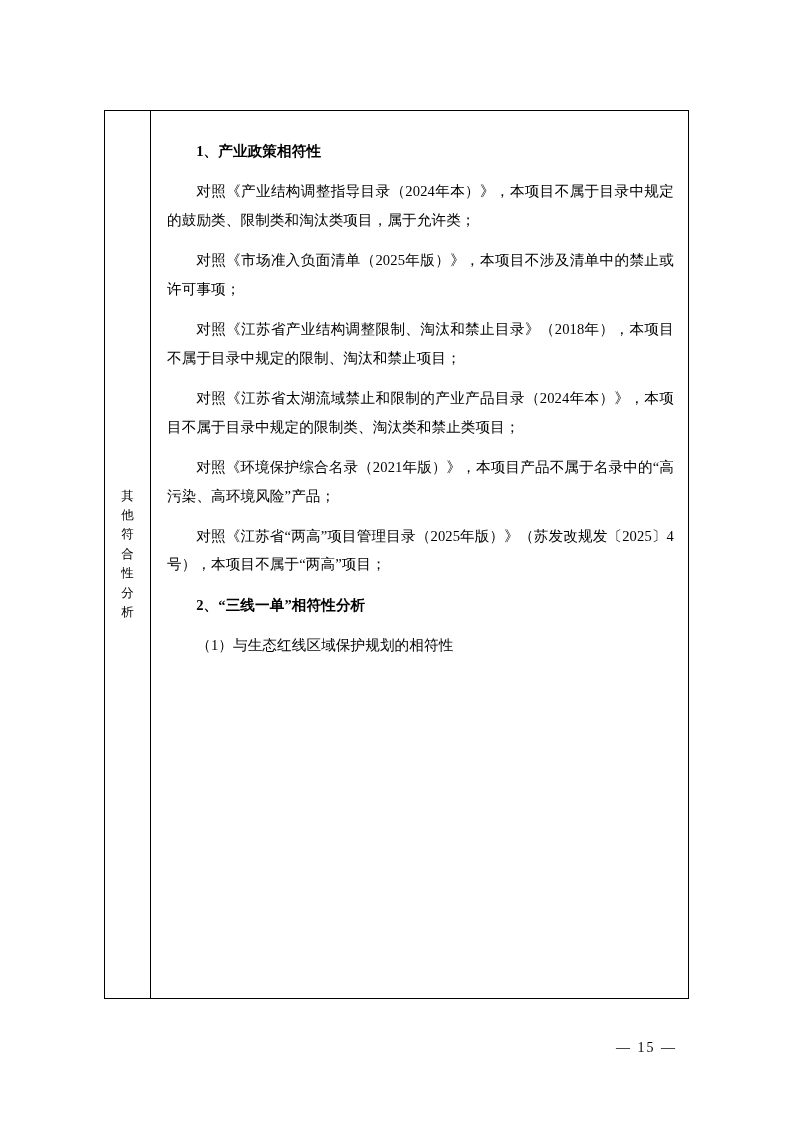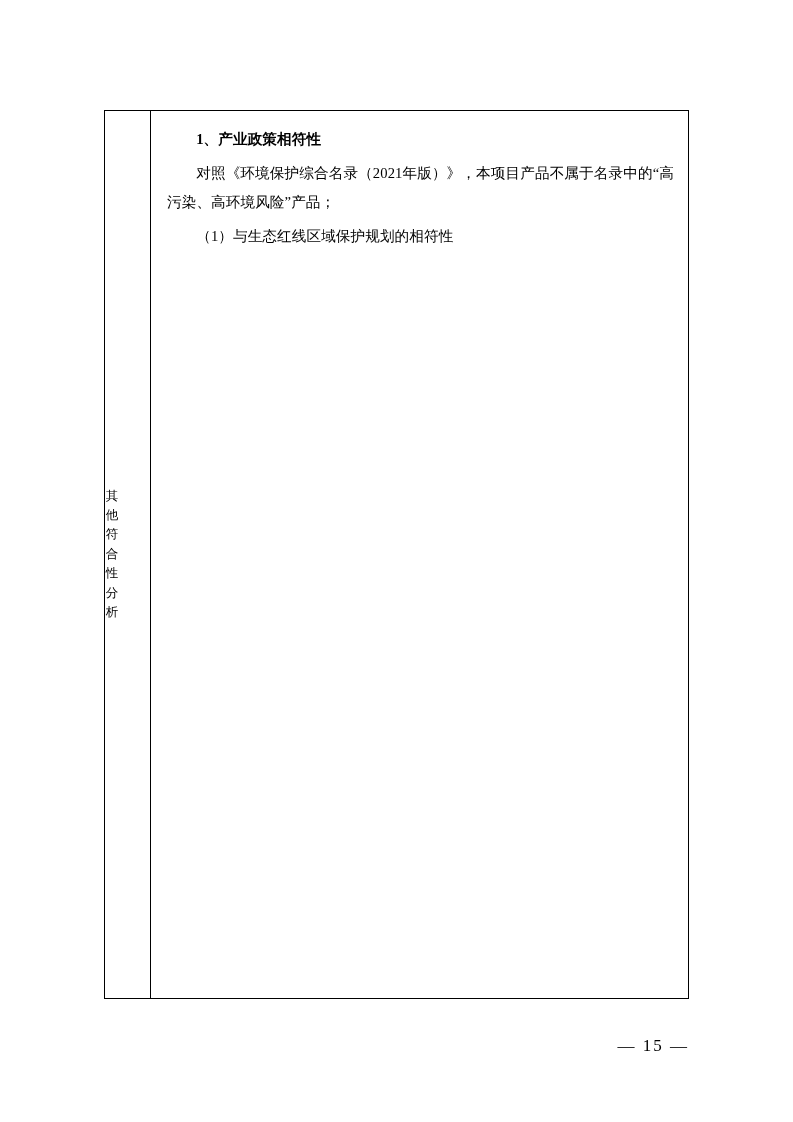--- a/index.html
+++ b/index.html
@@ -31,88 +31,94 @@
     display: flex;
     min-height: 889px;
   }
   .label-col {
     width: 46px;
     flex: 0 0 46px;
     border-right: 1.2px solid #000;
     box-sizing: border-box;
     display: flex;
     align-items: center;
-    justify-content: flex-start;
+    justify-content: center;
   }
   .label-vert {
     font-size: 12.5px;
     line-height: 1.55;
     text-align: center;
     letter-spacing: 0px;
     font-family: "Liberation Serif", "DejaVu Serif", serif;
     writing-mode: horizontal-tb;
     width: 14px;
     word-break: break-all;
     font-weight: 400;
   }
   .content-col {
     flex: 1 1 auto;
     box-sizing: border-box;
     padding: 14px 14px 10px 16px;
   }
   p {
-    margin: 0 0 6px 0;
+    margin: 12px 0 6px 0;
     font-size: 14.6px;
     line-height: 1.95;
     text-align: justify;
     text-justify: inter-ideograph;
     letter-spacing: 0.1px;
   }
   p.indent {
     text-indent: 2em;
   }
   p.heading {
     font-weight: bold;
     text-indent: 2em;
     margin-bottom: 6px;
   }
   .pagenum {
     position: absolute;
-    right: 104px;
+    right: 116px;
     bottom: 66px;
-    font-size: 17px;
+    font-size: 14px;
     letter-spacing: 2px;
     color: #000;
     font-family: "Liberation Serif", "DejaVu Serif", serif;
   }
 </style>
 </head>
 <body>
 
 <div class="page">
 
   <div class="table-wrap">
 
     <div class="label-col">
       <div class="label-vert">其他符合性分析</div>
     </div>
 
     <div class="content-col">
 
       <p class="heading">1、产业政策相符性</p>
 
+      <p class="indent">对照《产业结构调整指导目录（2024年本）》，本项目不属于目录中规定的鼓励类、限制类和淘汰类项目，属于允许类；</p>
+
+      <p class="indent">对照《市场准入负面清单（2025年版）》，本项目不涉及清单中的禁止或许可事项；</p>
+
+      <p class="indent">对照《江苏省产业结构调整限制、淘汰和禁止目录》（2018年），本项目不属于目录中规定的限制、淘汰和禁止项目；</p>
+
+      <p class="indent">对照《江苏省太湖流域禁止和限制的产业产品目录（2024年本）》，本项目不属于目录中规定的限制类、淘汰类和禁止类项目；</p>
+
+      <p class="indent">对照《环境保护综合名录（2021年版）》，本项目产品不属于名录中的“高污染、高环境风险”产品；</p>
+
+      <p class="indent">对照《江苏省“两高”项目管理目录（2025年版）》（苏发改规发〔2025〕4号），本项目不属于“两高”项目；</p>
 
 
 
-
-      <p class="indent">对照《环境保护综合名录（2021年版）》，本项目产品不属于名录中的“高污染、高环境风险”产品；</p>
-
-
-
-
+      <p class="heading">2、“三线一单”相符性分析</p>
 
       <p class="indent">（1）与生态红线区域保护规划的相符性</p>
 
 
 
     </div>
   </div>
 
   <div class="pagenum">—  15  —</div>
 

